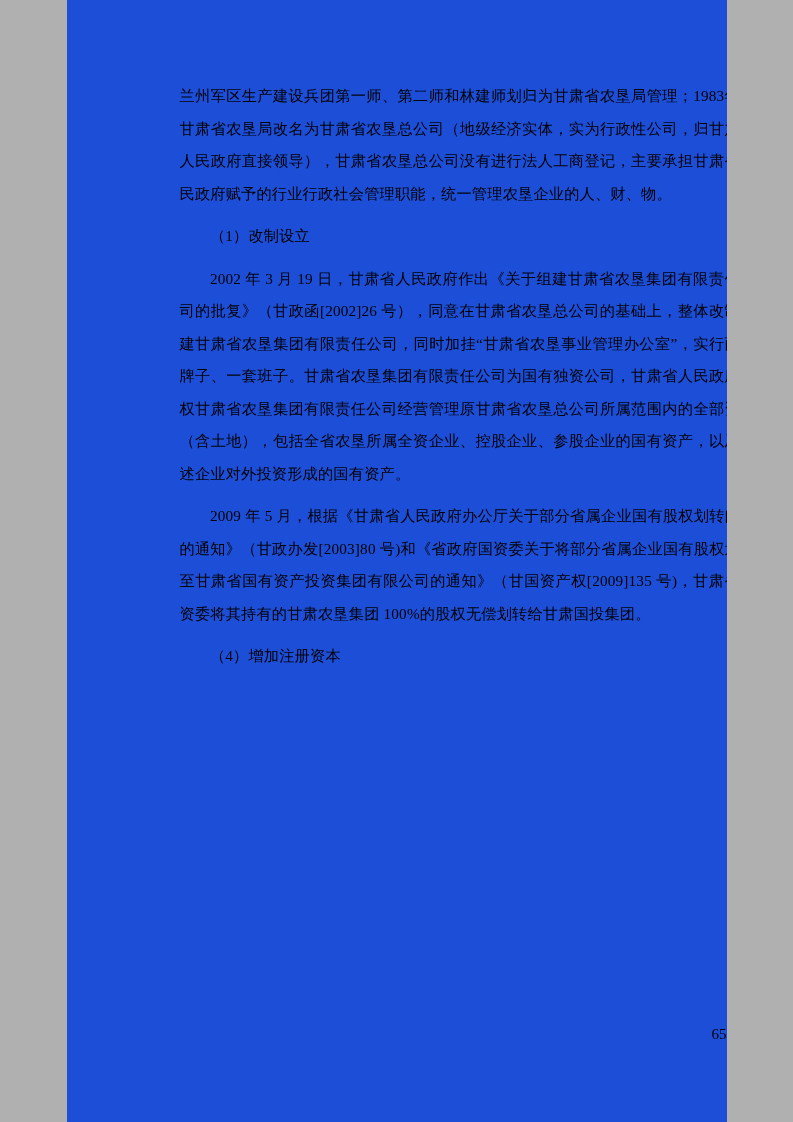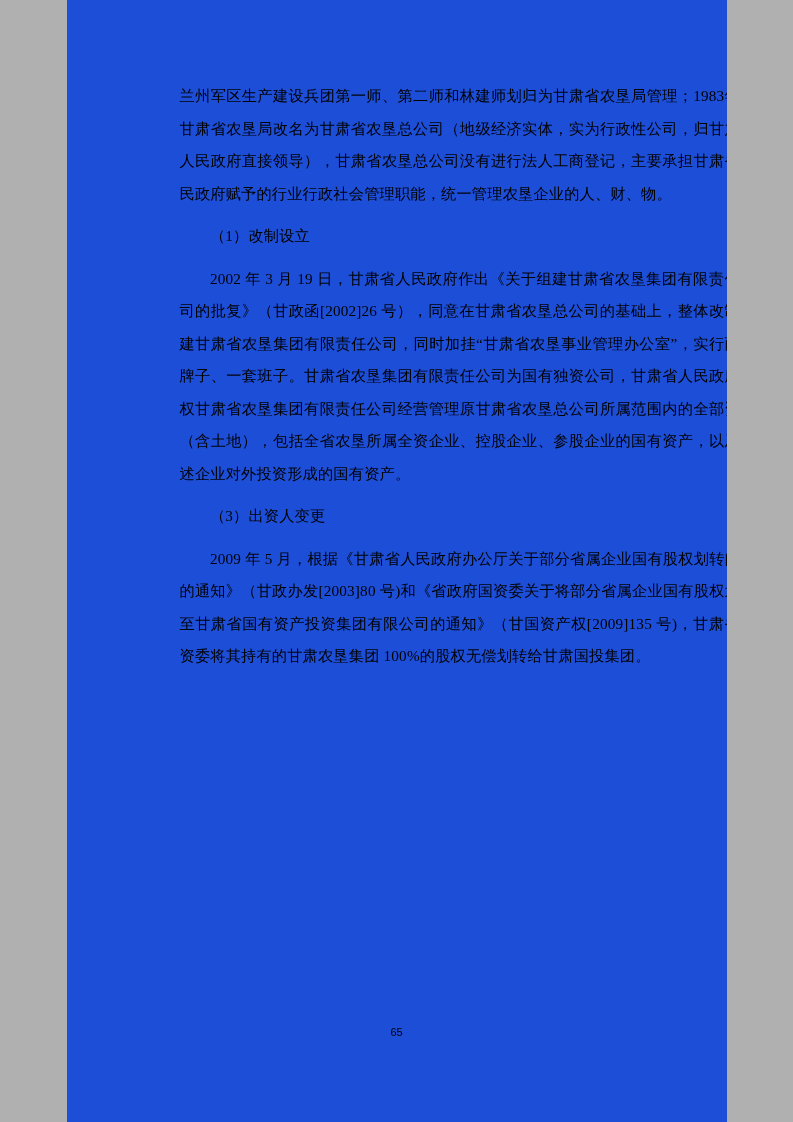--- a/index.html
+++ b/index.html
@@ -39,31 +39,31 @@
     margin-top: 10px;
   }
   .indent {
     text-indent: 2em;
   }
   .page-number {
     position: absolute;
     left: 0;
     right: 0;
     top: 1026px;
-    text-align: center;
-    font-family: Liberation Sans, sans-serif;
-    font-size: 11px;
+    text-align: right;
+    font-family: Liberation Serif, serif;
+    font-size: 15px;
     color: #000000;
   }
 </style>
 </head>
 <body>
 
 <div class="page">
   <div class="content">
     <p class="para">兰州军区生产建设兵团第一师、第二师和林建师划归为甘肃省农垦局管理；1983年，甘肃省农垦局改名为甘肃省农垦总公司（地级经济实体，实为行政性公司，归甘肃省人民政府直接领导），甘肃省农垦总公司没有进行法人工商登记，主要承担甘肃省人民政府赋予的行业行政社会管理职能，统一管理农垦企业的人、财、物。</p>
     <p class="para indent">（1）改制设立</p>
     <p class="para indent">2002 年 3 月 19 日，甘肃省人民政府作出《关于组建甘肃省农垦集团有限责任公司的批复》（甘政函[2002]26 号），同意在甘肃省农垦总公司的基础上，整体改制组建甘肃省农垦集团有限责任公司，同时加挂“甘肃省农垦事业管理办公室”，实行两块牌子、一套班子。甘肃省农垦集团有限责任公司为国有独资公司，甘肃省人民政府授权甘肃省农垦集团有限责任公司经营管理原甘肃省农垦总公司所属范围内的全部资产（含土地），包括全省农垦所属全资企业、控股企业、参股企业的国有资产，以及上述企业对外投资形成的国有资产。</p>
-    <p class="para indent">（3）出资人变更</p>
     <p class="para indent">2009 年 5 月，根据《甘肃省人民政府办公厅关于部分省属企业国有股权划转问题的通知》（甘政办发[2003]80 号)和《省政府国资委关于将部分省属企业国有股权划转至甘肃省国有资产投资集团有限公司的通知》（甘国资产权[2009]135 号)，甘肃省国资委将其持有的甘肃农垦集团 100%的股权无偿划转给甘肃国投集团。</p>
+    <p class="para indent">（4）增加注册资本</p>
   </div>
   <div class="page-number">65</div>
 </div>
 
 </body></html>

